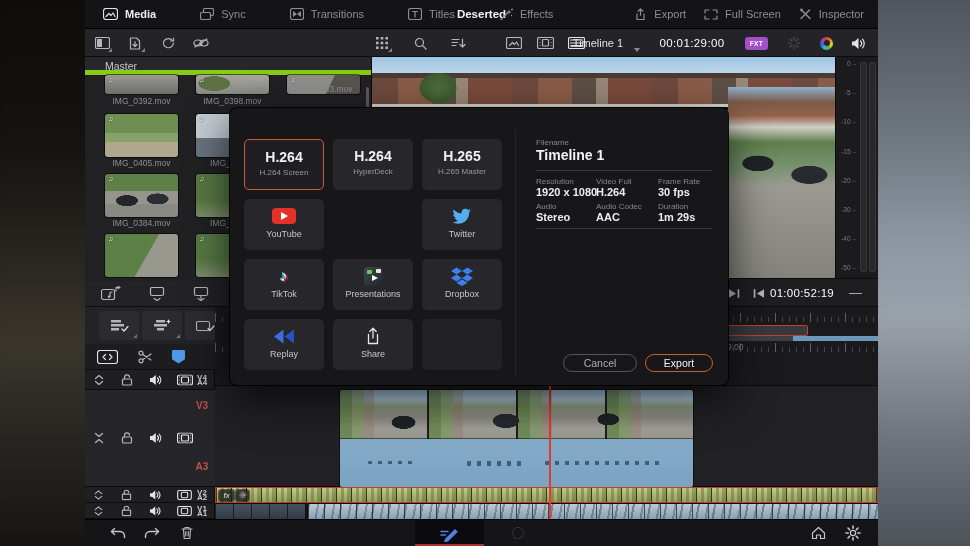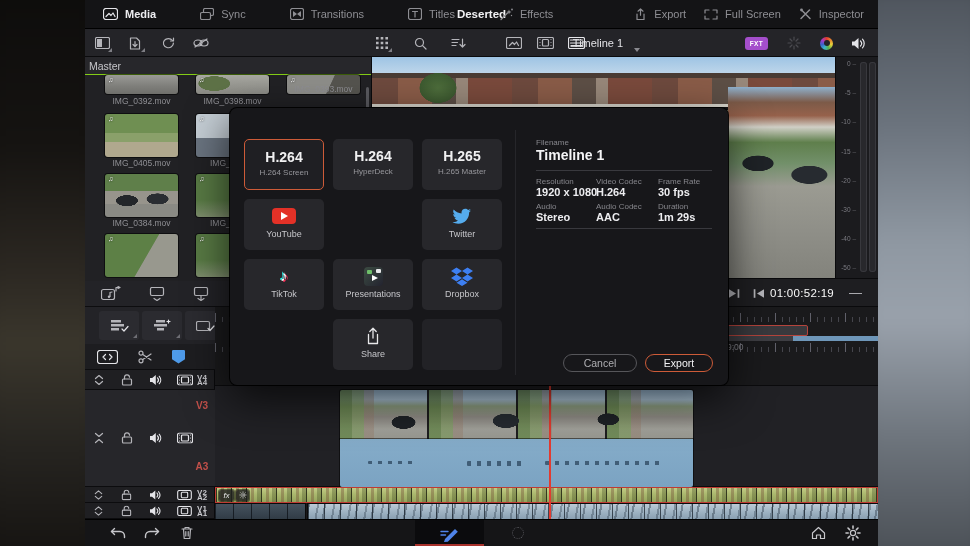--- a/index.html
+++ b/index.html
@@ -30,21 +30,21 @@
 .tbi{display:flex;align-items:center;justify-content:center;width:18px;height:18px;position:relative}
 .crn::after{content:"";position:absolute;right:-1px;bottom:0;border-left:4px solid transparent;border-bottom:4px solid #7e7e84}
 .tl-sel{position:absolute;left:453px;top:0;width:120px;height:28px;line-height:28px;text-align:center;font-size:11px;color:#e2e2e6}
 .tl-sel::after{content:"";position:absolute;right:18px;bottom:5px;border-left:3.5px solid transparent;border-right:3.5px solid transparent;border-top:4px solid #8a8a90}
 .tc-dur{position:absolute;left:567px;top:0;width:80px;height:28px;line-height:28px;text-align:center;font-size:11.5px;color:#fafafa;letter-spacing:.4px}
 .fxt{width:23px;height:13px;background:#a44ecb;border-radius:3px;color:#fff;font-size:6.5px;font-weight:bold;display:flex;align-items:center;justify-content:center;letter-spacing:.4px}
 .cwheel{position:relative;width:13px;height:13px;border-radius:50%;background:conic-gradient(#e23b30,#e8892f,#ead23a,#58b24a,#3bb5c9,#3b62c9,#a23bc9,#e23b30)}
 .cwheel::after{content:"";position:absolute;inset:3.5px;background:#242428;border-radius:50%}
 
 .pool{position:absolute;left:0;top:57px;width:287px;height:224px;background:#212124;border-right:1px solid #0a0a0c;overflow:hidden}
-.pool-h{height:18px;background:#27272b;border-bottom:1px solid #84cc16;font-size:10.5px;color:#c6c6ca;line-height:18px;padding-left:4px}
+.pool-h{height:18px;background:#27272b;border-bottom:5px solid #84cc16;font-size:10.5px;color:#c6c6ca;line-height:18px;padding-left:20px}
 .thumb{position:absolute;width:73px;border-radius:3px;box-shadow:0 0 0 1px rgba(0,0,0,.55)}
 .note::before{content:"♫";position:absolute;left:3px;top:1px;font-size:7px;color:#fff;text-shadow:0 0 2px #000}
 .tlab{position:absolute;width:73px;text-align:center;font-size:8.5px;color:#8f8f94;white-space:nowrap;overflow:hidden}
 .t-a{background:linear-gradient(180deg,#9a9a96,#7e7e7a 60%,#6f6f6b)}
 .t-b{background:radial-gradient(26px 12px at 25% 45%,#5e7247 60%,transparent 62%),linear-gradient(180deg,#a8a8a2,#8a8a84)}
 .t-c{background:linear-gradient(115deg,#8e8e8a 58%,#55544f 59%)}
 .t-d{background:linear-gradient(180deg,#6f8f52 0 45%,#8aa06a 45% 65%,#b0a88e 65% 100%)}
 .t-e{background:linear-gradient(180deg,#c4cdd4 0 55%,#6a7480 55%)}
 .t-f{background:radial-gradient(18px 9px at 30% 62%,#23262a 60%,transparent 62%),radial-gradient(18px 9px at 72% 58%,#2a2d32 60%,transparent 62%),linear-gradient(180deg,#5f7f4a 0 40%,#97948c 40% 70%,#8a8a84 70%)}
 .t-g{background:linear-gradient(180deg,#587a44 0 60%,#7f8f6e)}
@@ -291,20 +291,21 @@
           </span>
         <span class="tbi">
             <svg width="17" height="12" viewBox="0 0 17 12">
               <rect class="sv svw" x=".5" y=".5" width="16" height="11" rx="1.5"></rect>
               <path class="sv svw" d="M2.5 3h12M2.5 6h12"></path>
               <rect class="flw" x="2.5" y="8" width="12" height="1.8"></rect>
             </svg>
           </span>
       </div>
       <div class="tl-sel">Timeline 1</div>
+      <div class="tc-dur">00:01:29:00</div>
       <div class="tbg" style="left:660px;gap:17px">
         <span class="fxt">FXT</span>
         <span class="tbi">
             <svg width="14" height="14" viewBox="0 0 14 14">
               <path class="sv svx" d="M7 1v3M7 10v3M1 7h3M10 7h3M3 3l2 2M9 9l2 2M11 3L9 5M5 9l-2 2"></path>
             </svg>
           </span>
         <span class="cwheel"></span>
         <span class="tbi">
             <svg width="16" height="13" viewBox="0 0 16 13">
@@ -675,40 +676,51 @@
             </span>
           </div>
         <div class="lb">Dropbox</div>
       </div>
       <div class="tile" style="left:103px;top:151px">
         <div class="ic">
             <span class="pr"></span>
           </div>
         <div class="lb">Presentations</div>
       </div>
+      <div class="tile" style="left:14px;top:211px">
+        <div class="ic">
+            <span>
+              <svg width="22" height="15" viewBox="0 0 22 15">
+                <path fill="#3d6be0" d="M10.5.5v14L1 7.5z"></path>
+                <path fill="#2b4fc0" d="M21 .5v14l-9.5-7z"></path>
+              </svg>
+            </span>
+          </div>
+        <div class="lb">Replay</div>
+      </div>
       <div class="tile" style="left:103px;top:211px">
         <div class="ic">
             <span>
               <svg width="16" height="18" viewBox="0 0 16 18">
                 <path style="fill:none;stroke:#e8e8ea;stroke-width:1.3;stroke-linecap:round;stroke-linejoin:round" d="M3.5 7.5v9h9v-9"></path>
                 <path style="fill:none;stroke:#e8e8ea;stroke-width:1.3;stroke-linecap:round;stroke-linejoin:round" d="M8 11V1.5M4.8 4.5L8 1.3l3.2 3.2"></path>
               </svg>
             </span>
           </div>
         <div class="lb">Share</div>
       </div>
       <div class="tile" style="left:192px;top:211px;background:#222226"></div>
 
       <div class="dlg-div"></div>
 
       <div class="fn-l">Filename</div>
       <div class="fn-v">Timeline 1</div>
       <div class="hr" style="top:62px"></div>
       <div class="fld-l" style="left:306px;top:69px">Resolution</div>
-      <div class="fld-l" style="left:366px;top:69px">Video Codec</div>
+      <div class="fld-l" style="left:366px;top:69px">Video Full</div>
       <div class="fld-l" style="left:428px;top:69px">Frame Rate</div>
       <div class="fld-v" style="left:306px;top:78px">1920 x 1080</div>
       <div class="fld-v" style="left:366px;top:78px">H.264</div>
       <div class="fld-v" style="left:428px;top:78px">30 fps</div>
       <div class="fld-l" style="left:306px;top:94px">Audio</div>
       <div class="fld-l" style="left:366px;top:94px">Audio Codec</div>
       <div class="fld-l" style="left:428px;top:94px">Duration</div>
       <div class="fld-v" style="left:306px;top:103px">Stereo</div>
       <div class="fld-v" style="left:366px;top:103px">AAC</div>
       <div class="fld-v" style="left:428px;top:103px">1m 29s</div>

